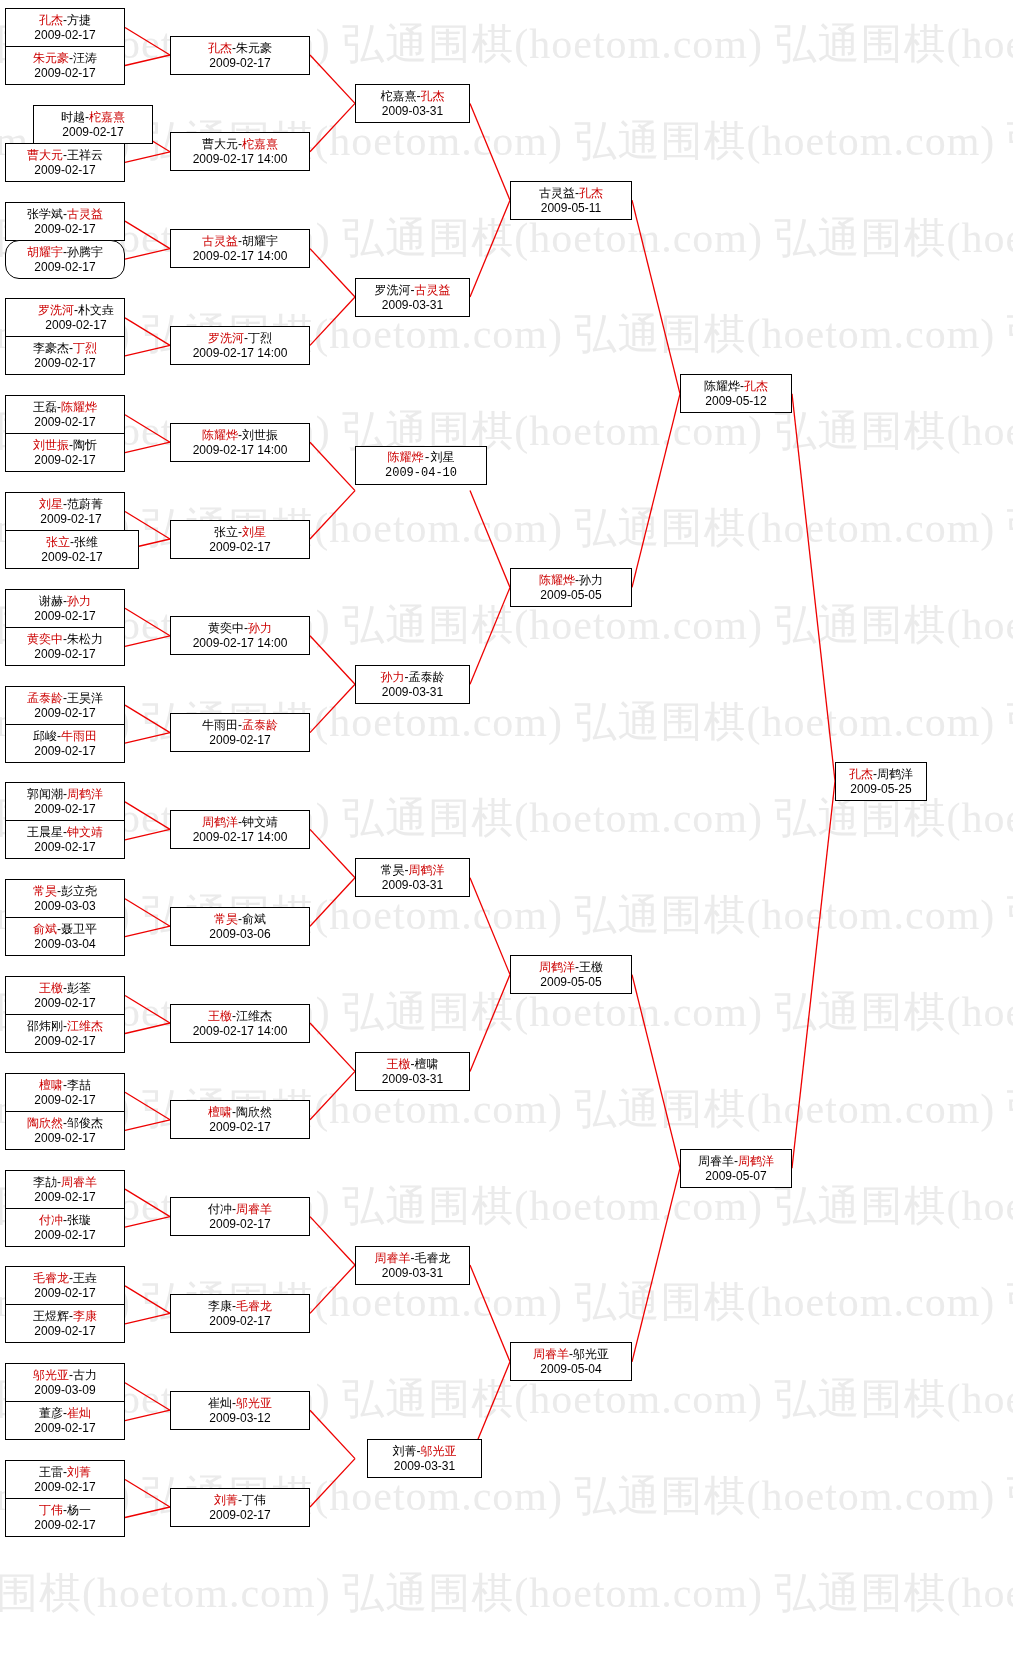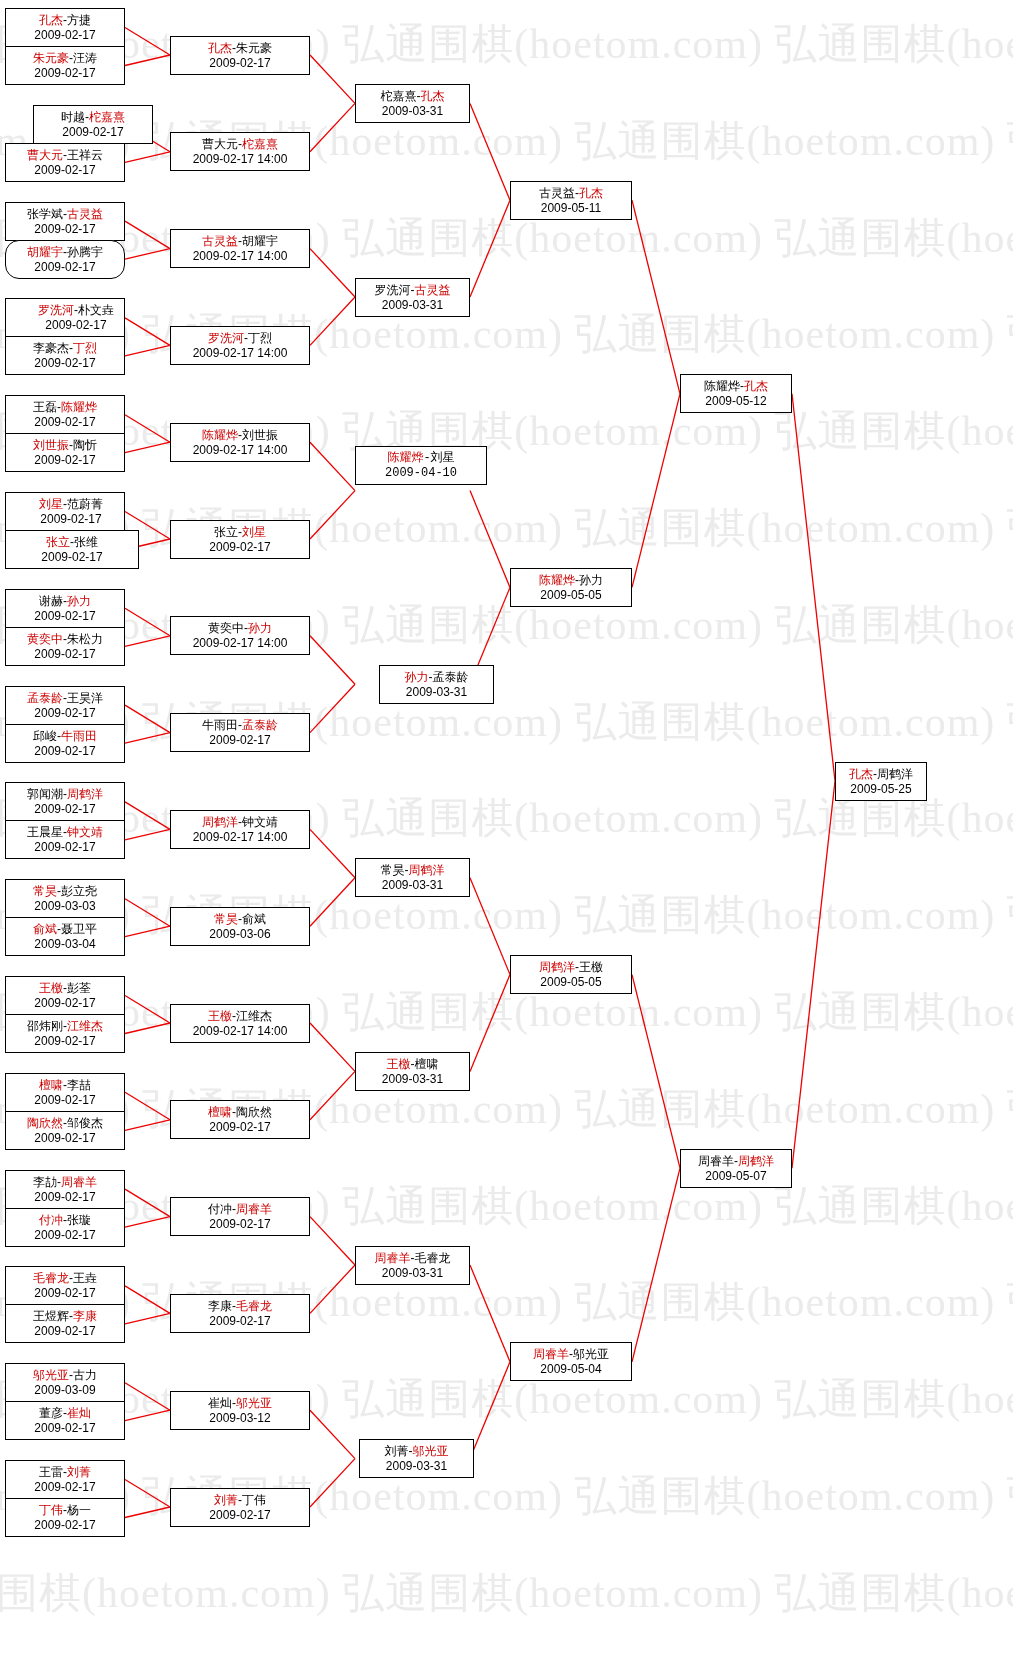--- a/index.html
+++ b/index.html
@@ -329,37 +329,37 @@
         <div class="date">2009-03-31</div>
       </div>
       <div class="match" style="left: 355px; top: 277.5px; width: 115px;">
         <div class="names"><span class="lose">罗洗河</span>-<span class="win">古灵益</span></div>
         <div class="date">2009-03-31</div>
       </div>
       <div class="match" style="left: 355px; top: 446px; width: 132px; font-family: Liberation Mono, monospace;">
         <div class="names"><span class="win">陈耀烨</span>-<span class="lose">刘星</span></div>
         <div class="date">2009-04-10</div>
       </div>
-      <div class="match" style="left: 355px; top: 664.7px; width: 115px; margin-left: 24px;">
+      <div class="match" style="left: 355px; top: 664.7px; width: 115px;">
         <div class="names"><span class="win">孙力</span>-<span class="lose">孟泰龄</span></div>
         <div class="date">2009-03-31</div>
       </div>
       <div class="match" style="left: 355px; top: 858.3px; width: 115px;">
         <div class="names"><span class="lose">常昊</span>-<span class="win">周鹤洋</span></div>
         <div class="date">2009-03-31</div>
       </div>
       <div class="match" style="left: 355px; top: 1051.9px; width: 115px;">
         <div class="names"><span class="win">王檄</span>-<span class="lose">檀啸</span></div>
         <div class="date">2009-03-31</div>
       </div>
       <div class="match" style="left: 355px; top: 1245.5px; width: 115px;">
         <div class="names"><span class="win">周睿羊</span>-<span class="lose">毛睿龙</span></div>
         <div class="date">2009-03-31</div>
       </div>
-      <div class="match" style="left: 359px; top: 1439.1px; width: 115px;">
+      <div class="match" style="left: 367px; top: 1439.1px; width: 115px;">
         <div class="names"><span class="lose">刘菁</span>-<span class="win">邬光亚</span></div>
         <div class="date">2009-03-31</div>
       </div>
       <div class="match" style="left: 510px; top: 180.7px; width: 122px;">
         <div class="names"><span class="lose">古灵益</span>-<span class="win">孔杰</span></div>
         <div class="date">2009-05-11</div>
       </div>
       <div class="match" style="left: 510px; top: 567.9px; width: 122px;">
         <div class="names"><span class="win">陈耀烨</span>-<span class="lose">孙力</span></div>
         <div class="date">2009-05-05</div>

